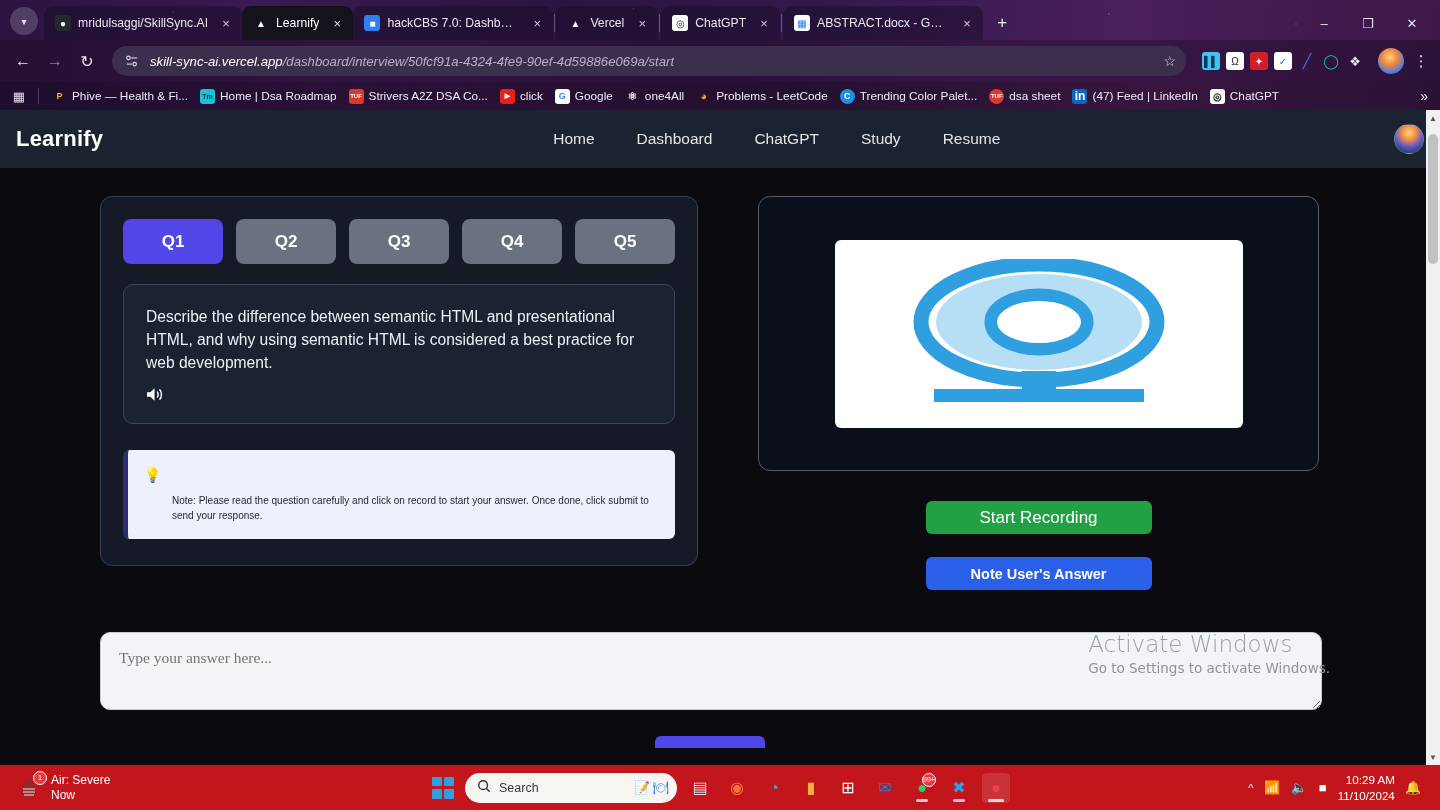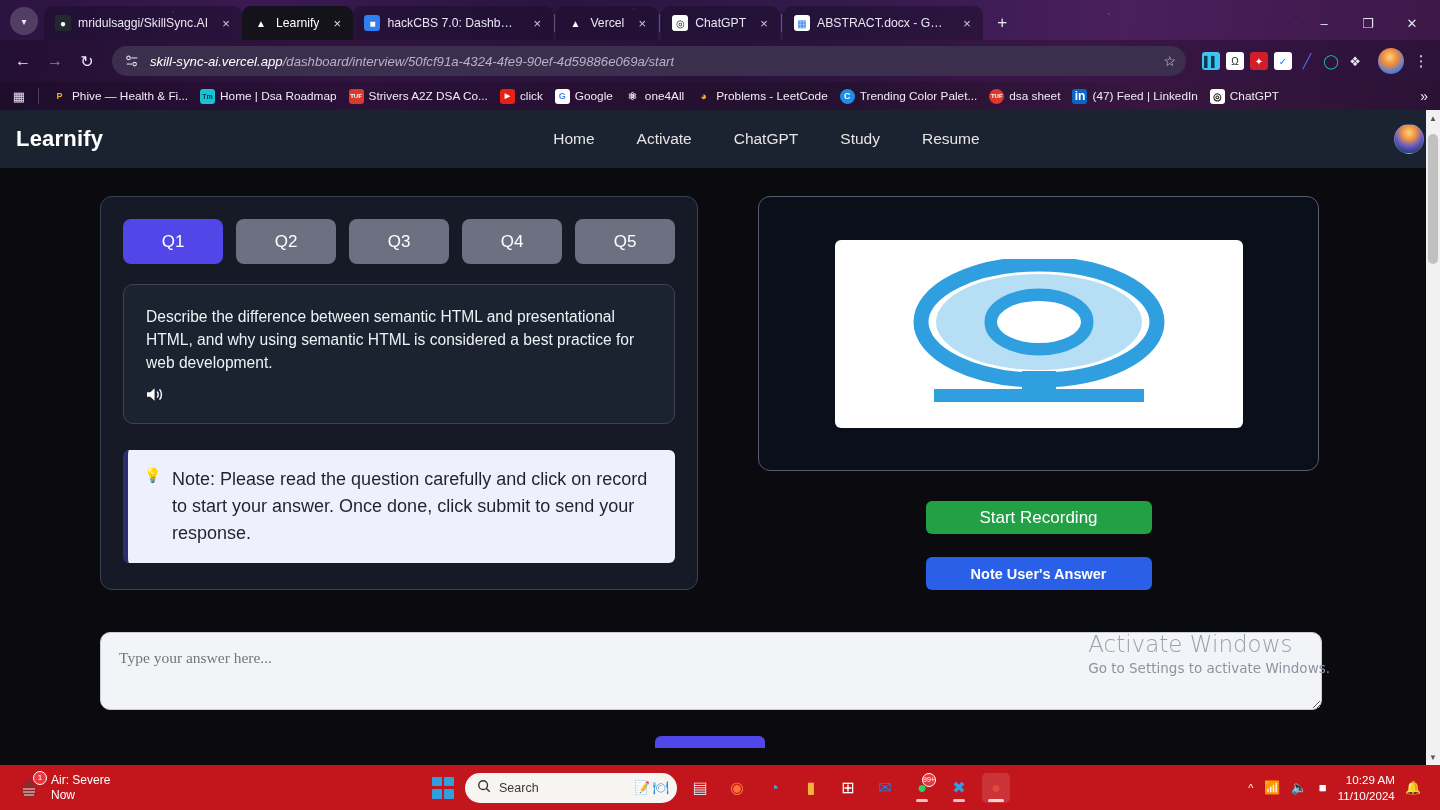--- a/index.html
+++ b/index.html
@@ -106,38 +106,38 @@
 
   .grid { display:flex; gap: 36px; padding: 28px 120px 0 100px; align-items:flex-start; }
 
   .card-left {
     width: 598px; background:#151a26; border:1px solid #39405a; border-radius: 12px;
     padding: 22px 22px 26px 22px;
   }
   .qtabs { display:flex; gap: 13px; }
   .qtab {
     width: 101px; height: 45px; border-radius: 8px; display:flex; align-items:center; justify-content:center;
-    font-size: 17px; color:#ffffff; font-weight:400;
+    font-size: 17px; color:#ffffff; font-weight:700;
   }
   .qtab.active { background:#5146e8; }
   .qtab.idle { background:#6b7180; }
 
   .question-box {
     margin-top: 20px; background:#1b2230; border:1px solid #3d4458; border-radius:10px;
     padding: 20px 22px 18px 22px; min-height: 140px;
   }
   .question-text { color:#eef1f6; font-size:15.6px; line-height: 1.48; }
   .speaker { margin-top: 9px; color:#ffffff; font-size:17px; width:22px; height:22px; display:flex; align-items:center;}
 
   .note {
     margin-top: 26px; background:#eef0fb; border-left: 5px solid #2b2f6e; border-radius: 6px;
     padding: 16px 18px 16px 16px; display:flex; gap: 14px; align-items:flex-start;
   }
   .note-icon { color:#e8a33d; font-size:14px; line-height:1.4; flex:none; width:14px; text-align:center; }
-  .note-text { color:#1f2430; font-size:18px; line-height:1.5; }
+  .note-text { color:#1f2430; font-size:10px; line-height:1.5;margin-top:27px; }
 
   .card-right { width: 585px; padding-left: 24px; }
   .cam-card {
     background:#0b0f19; border:1px solid #555c70; border-radius: 12px;
     height: 275px; display:flex; align-items:center; justify-content:center;
   }
   .cam-inner { width: 408px; height: 188px; background:#ffffff; border-radius: 6px; display:flex; align-items:center; justify-content:center; }
   .btn {
     width: 226px; height: 33px; border-radius: 6px; border: none;
     display:flex; align-items:center; justify-content:center; color:#fff; margin: 0 auto;
@@ -324,21 +324,21 @@
 
     <div class="bm-overflow">»</div>
   </div>
 
   <div class="viewport">
 
     <div class="site-header">
       <div class="brand">Learnify</div>
       <div class="nav">
         <a href="#">Home</a>
-        <a href="#">Activate</a>
+        <a href="#">Dashboard</a>
         <a href="#">ChatGPT</a>
         <a href="#">Study</a>
         <a href="#">Resume</a>
       </div>
       <div class="header-avatar"></div>
     </div>
 
     <div class="page">
       <div class="grid">
 

